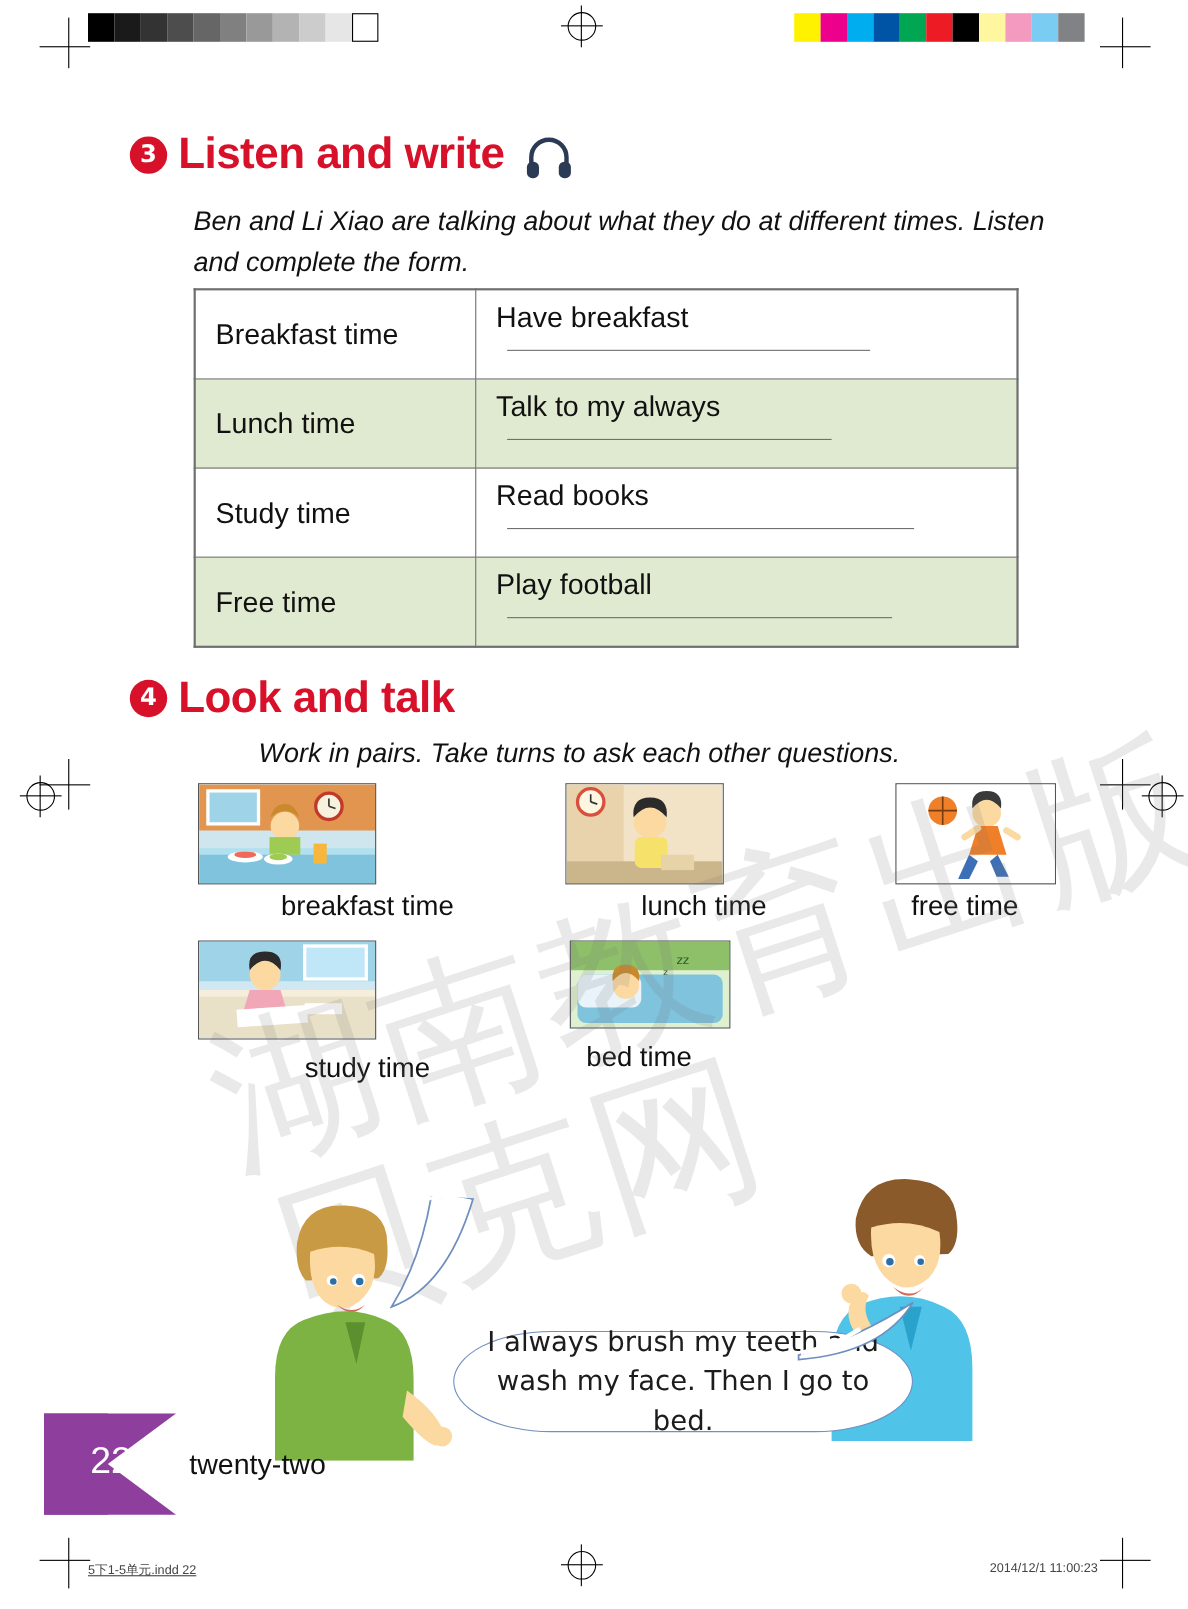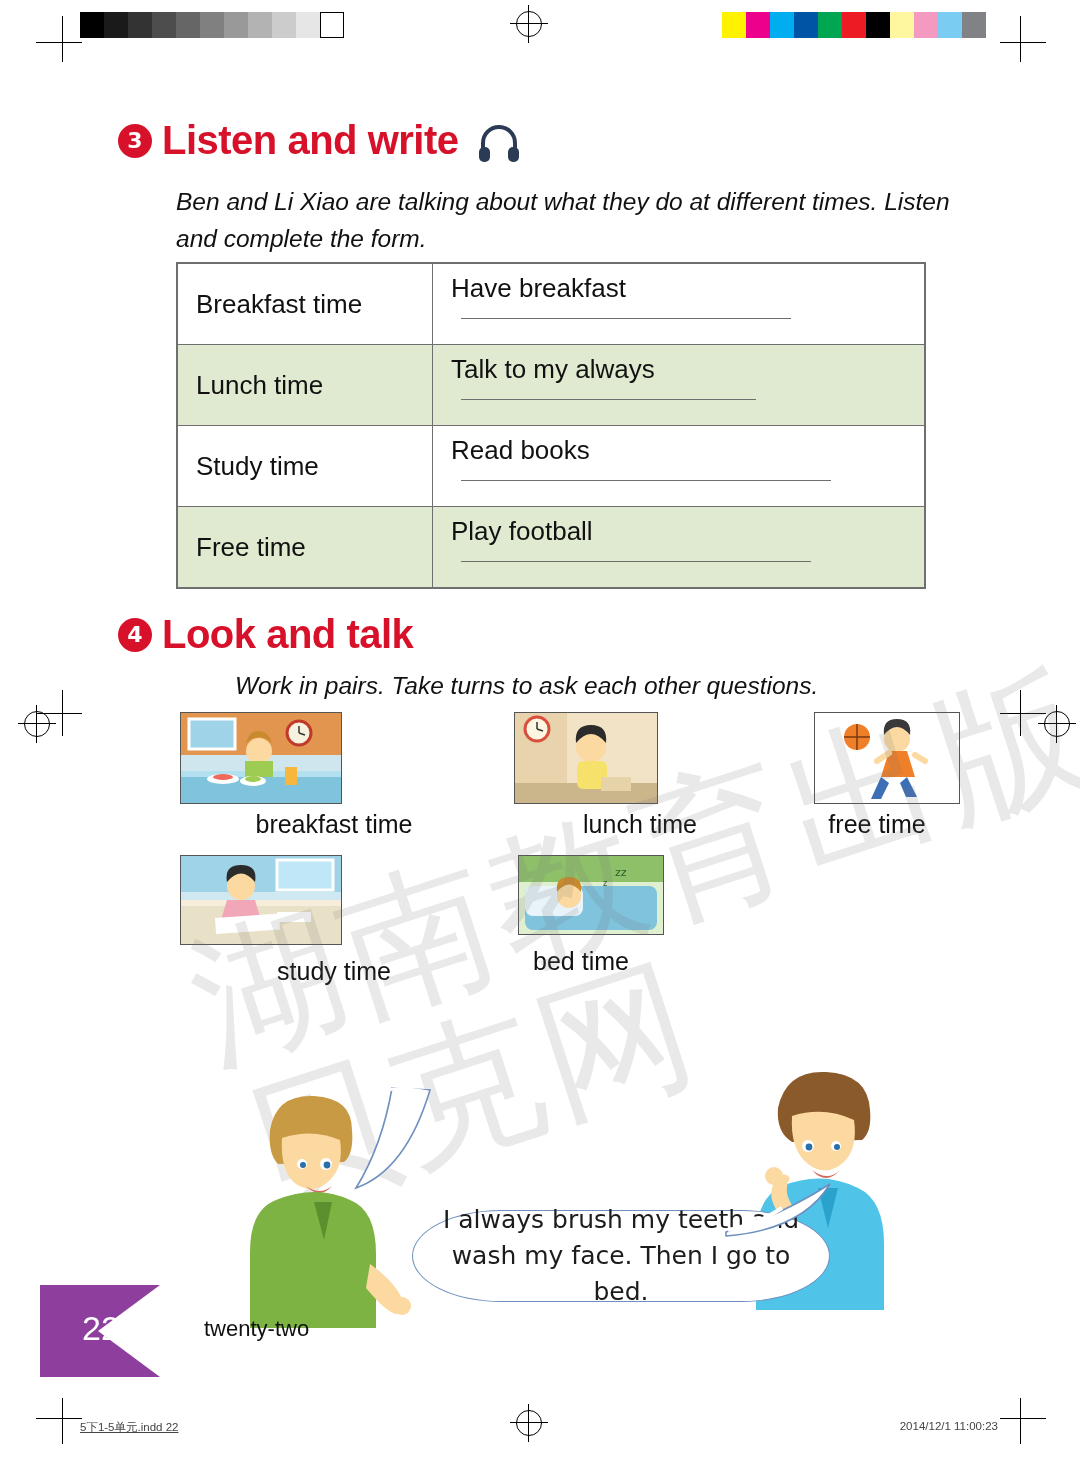--- a/index.html
+++ b/index.html
@@ -114,21 +114,21 @@
     border-right:62px solid transparent;
     border-left:58px solid #8e3f9e;
   }
   .pg-num {
     position:absolute; left:42px; top:24px;
     color:#fff; font-size:34px;
     font-family:"Liberation Sans", sans-serif;
   }
   .pg-word {
     position:absolute; left:172px; top:1316px;
-    font-size:22px; color:#111;margin-left:32px;
+    font-size:26px; color:#111;
   }
 
   
   .footer-left { position:absolute; left:80px; top:1420px; font-size:11.5px; color:#444;text-decoration:underline; }
   .footer-right { position:absolute; right:82px; top:1420px; font-size:11.5px; color:#444; }
 
   
   .watermark {
     position:absolute; left:250px; top:800px;
     width:780px; height:620px;

